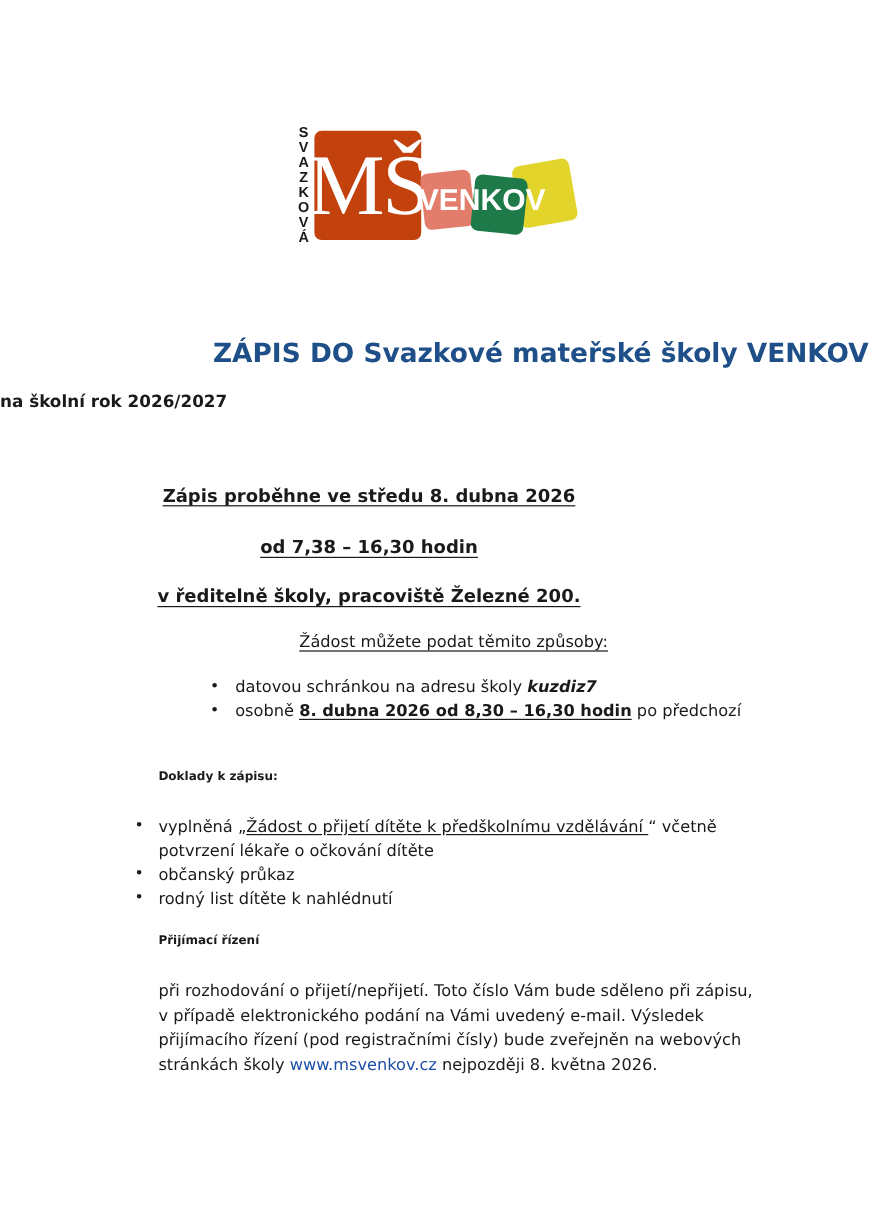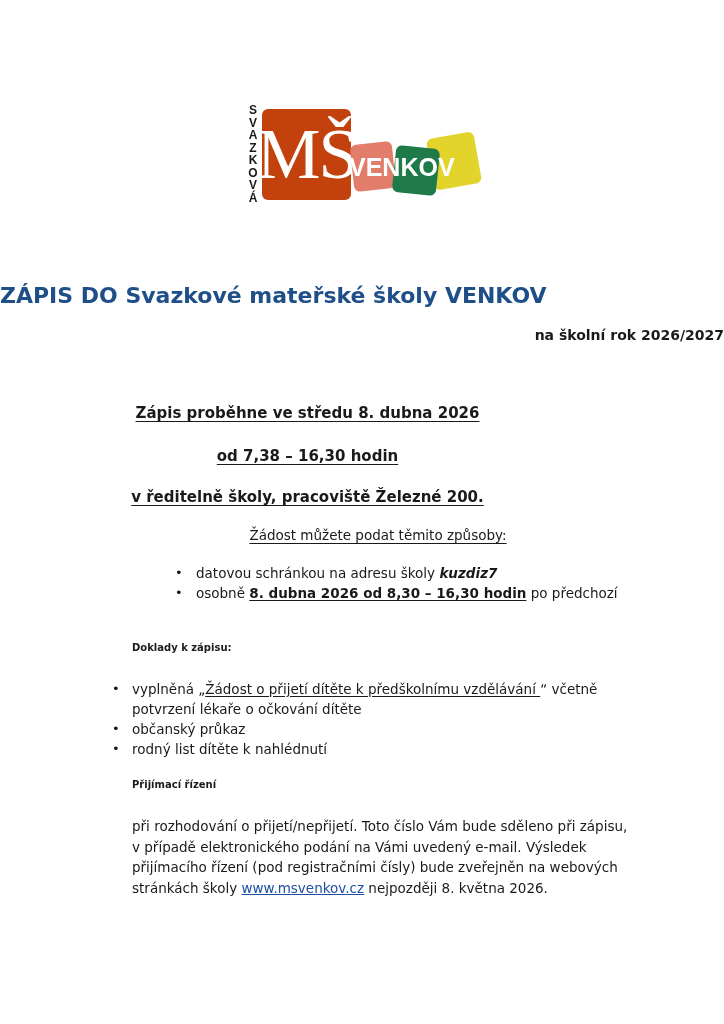--- a/index.html
+++ b/index.html
@@ -26,43 +26,43 @@
     .sq-pink { left: 106px; top: 43px; width: 42px; height: 47px; background: #e27d6c; transform: rotate(-6deg); }
     .sq-green { left: 148px; top: 47px; width: 44px; height: 47px; background: #1f7a4a; transform: rotate(6deg); }
     .sq-yellow { left: 184px; top: 35px; width: 48px; height: 52px; background: #e2d42a; transform: rotate(-10deg); }
     .logo-venkov {
       position: absolute; left: 103px; top: 53px;
       font-family: "Liberation Sans", sans-serif; font-weight: bold; font-size: 25px;
       color: #ffffff; letter-spacing: 0px;
     }
     
     .title {
-      left: 0; width: 724px; top: 283px; text-align: left;
+      left: 0; width: 724px; top: 283px; text-align: right;
       font-size: 22px; font-weight: bold; color: #1e4f88;
     }
     .subtitle {
-      left: 0; width: 724px; top: 327px; text-align: right;
+      left: 0; width: 724px; top: 327px; text-align: left;
       font-size: 14px; font-weight: bold; color: #1a1a1a;
     }
     .center-line {
       left: 0; width: 615px; text-align: center;
       font-size: 15px; font-weight: bold;
     }
     .center-line span { text-decoration: underline; text-underline-offset: 3px; }
     .small-center {
       left: 0; width: 724px; text-align: center; font-size: 13.5px; padding-left: 16px;
     }
     .small-center span { text-decoration: underline; text-underline-offset: 3px; }
     .txt { font-size: 13.5px; line-height: 20px; }
     .bullet { position: absolute; font-size: 13px; }
     .u { text-decoration: underline; text-underline-offset: 2px; }
     .b { font-weight: bold; }
     .i { font-style: italic; }
     .heading { font-size: 10px; font-weight: bold; }
-    .link { color: #1d4fa3; text-decoration: underline; }
+    .link { color: #1d4fa3; }
     .para { left: 132px; top: 816px; width: 520px; font-size: 13.5px; line-height: 20.5px; }
   </style>
 </head>
 <body>
 
 <div class="abs logo">
   <div class="logo-vert">
     <span>S</span>
     <span>V</span>
     <span>A</span>

